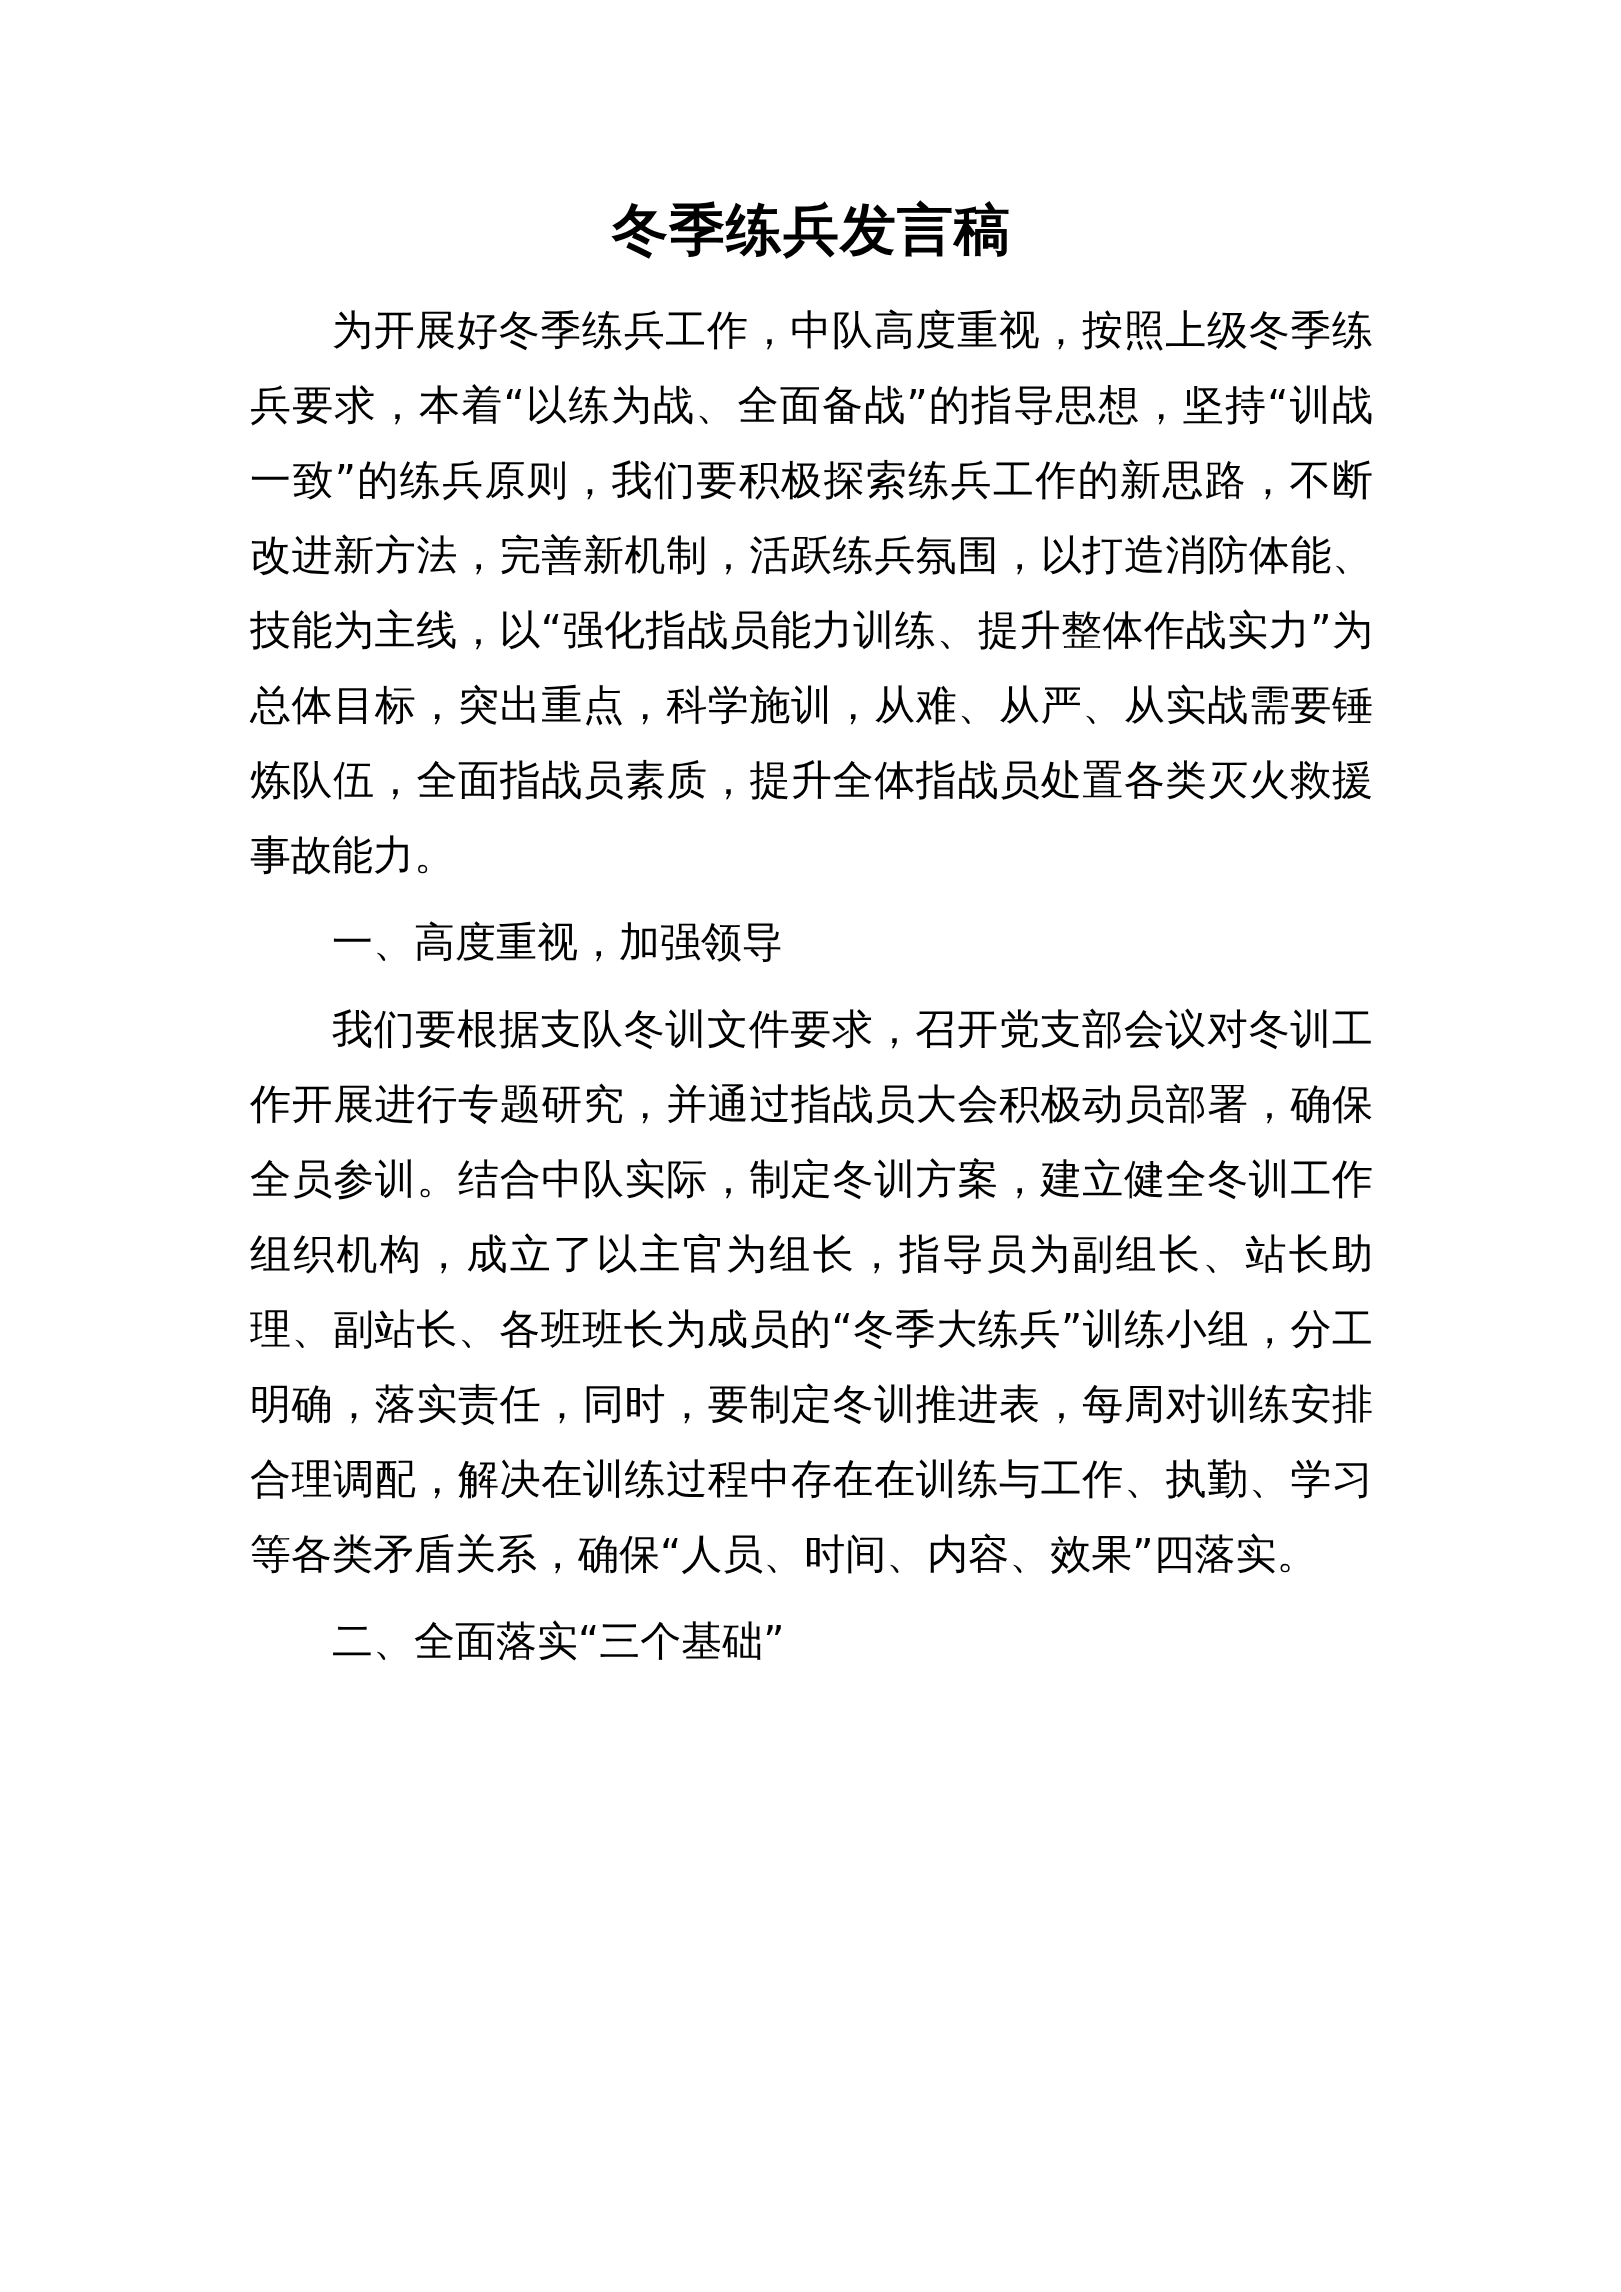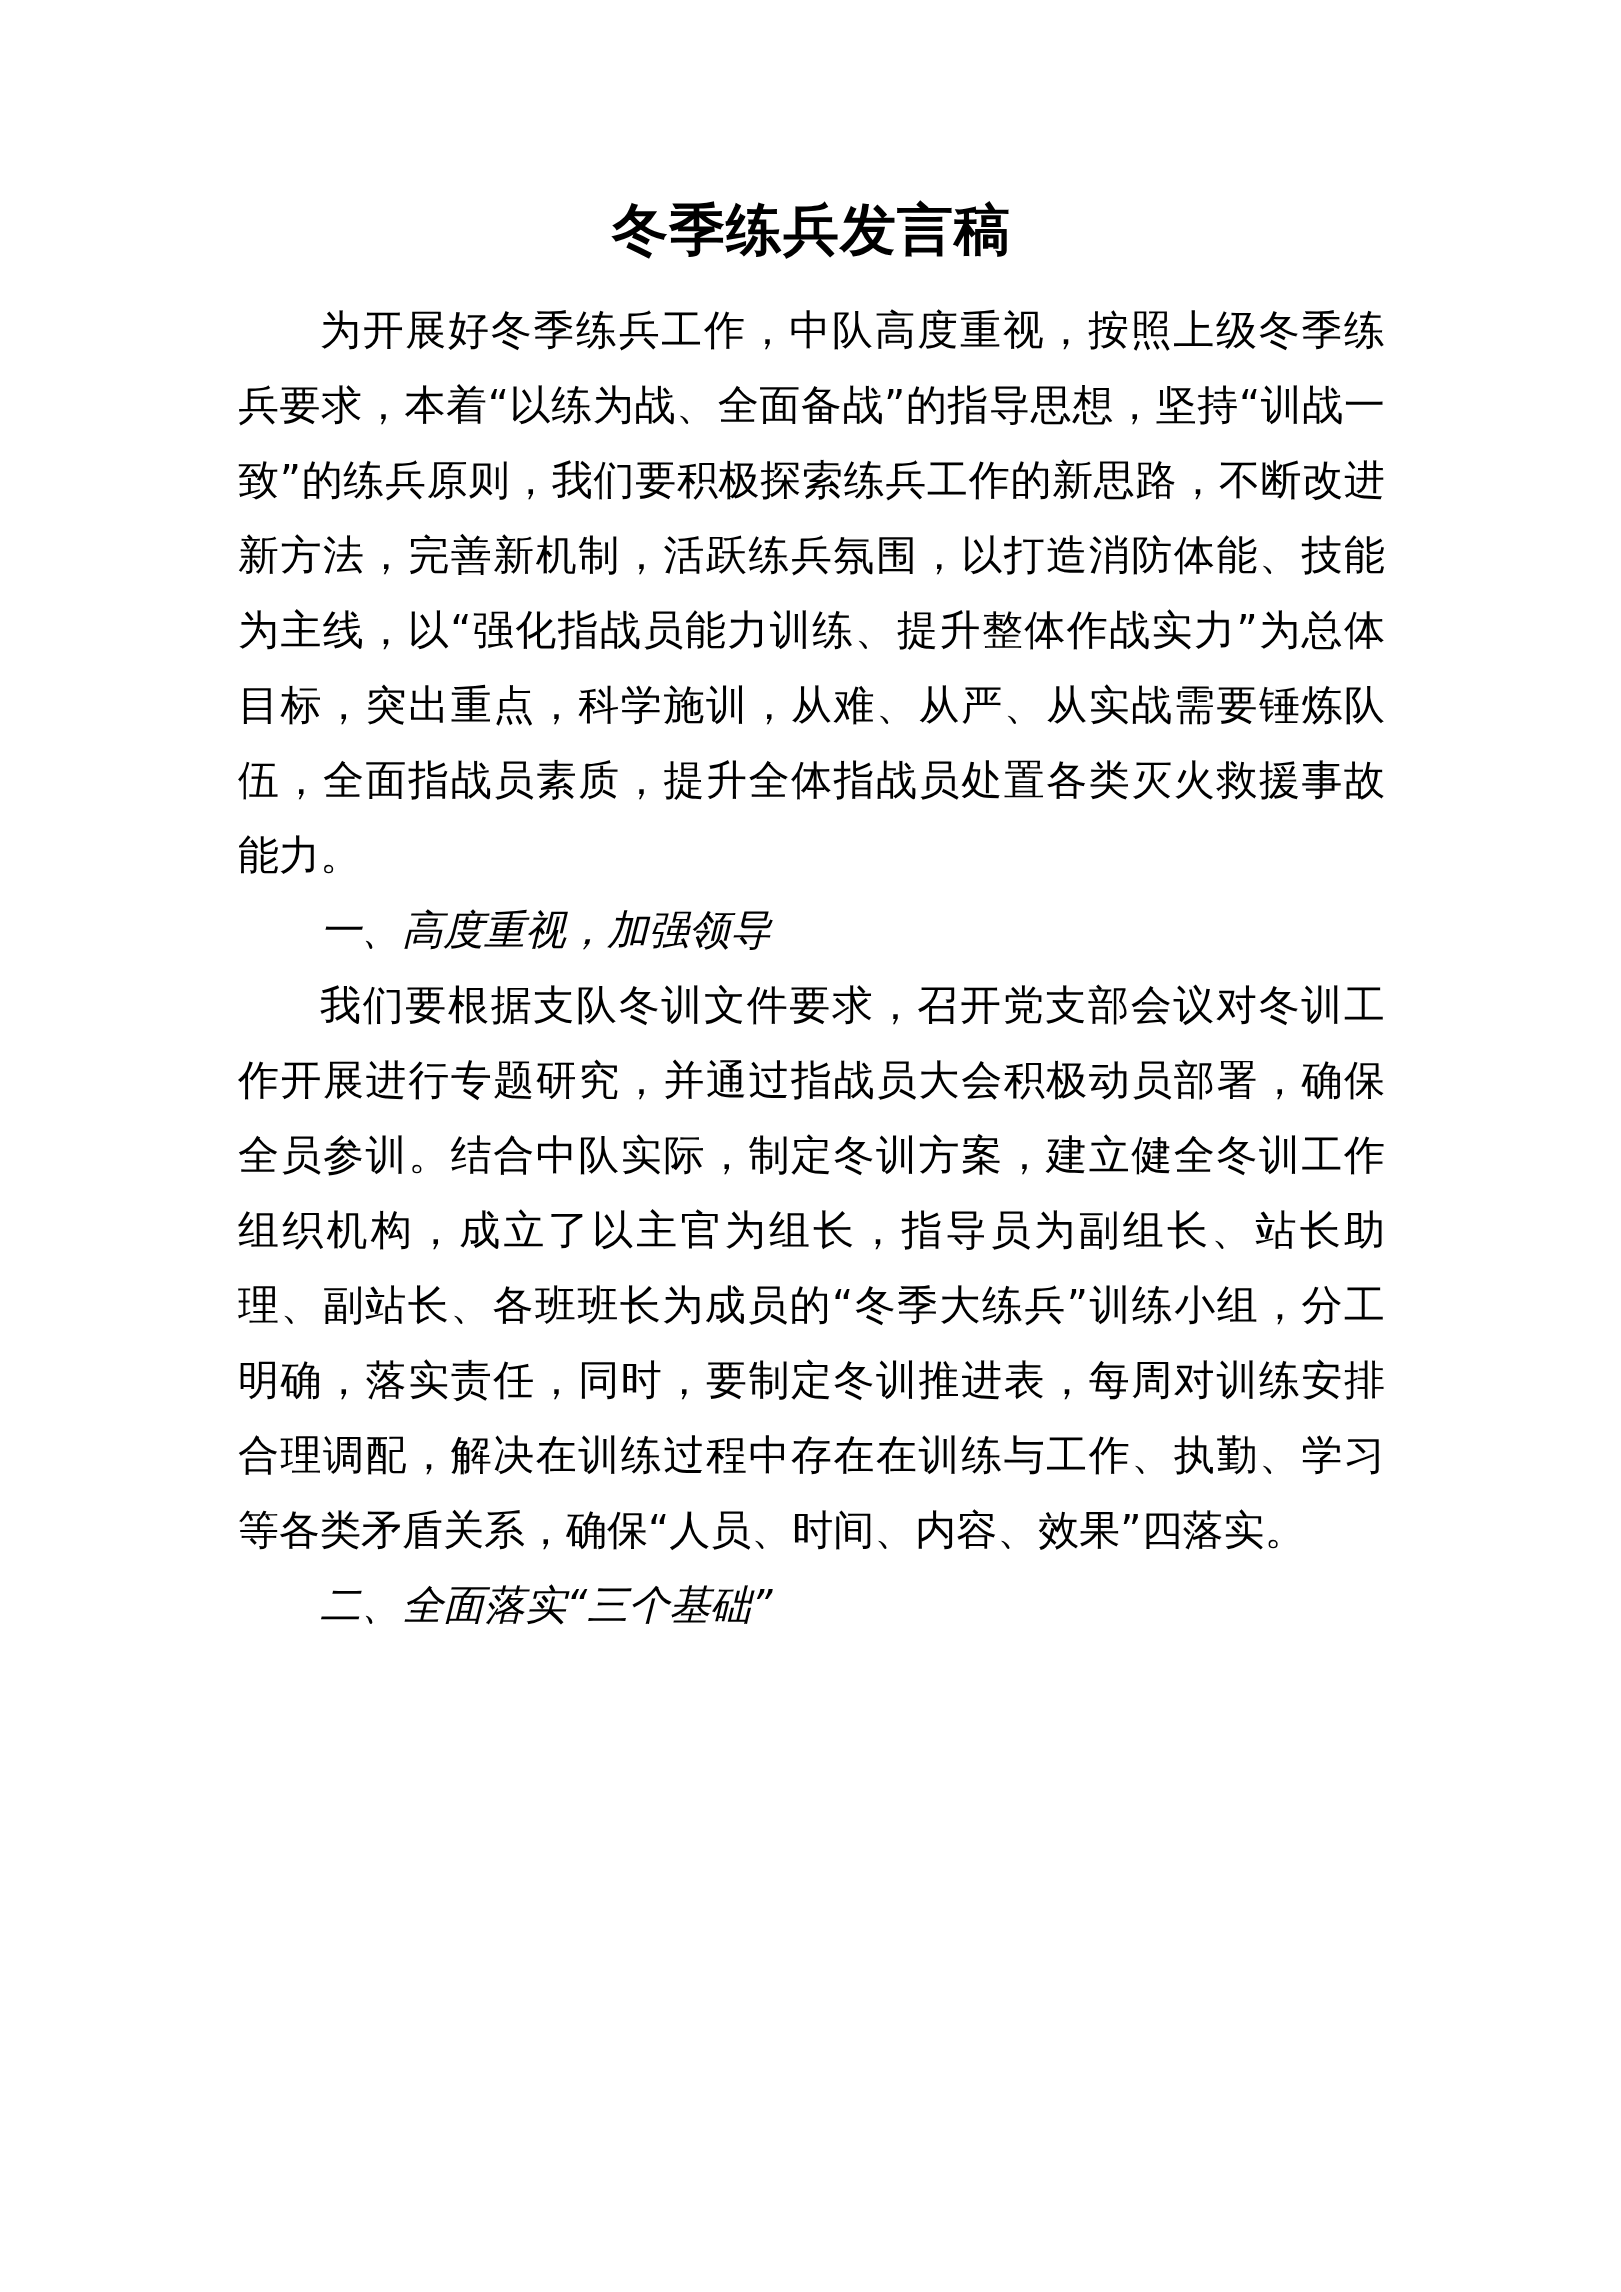--- a/index.html
+++ b/index.html
@@ -40,28 +40,27 @@
 
   .para {
     font-family: "DejaVu Sans", "Liberation Sans", sans-serif;
     font-weight: 400;
     font-size: 41px;
     line-height: 75px;
     color: #000000;
     text-align: justify;
     text-justify: inter-ideograph;
     text-indent: 2em;
-    margin: 0;
+    margin: 12px;
     letter-spacing: 0px;
     word-break: break-all;
   }
 
   .para.heading {
     text-indent: 2em;
-    font-style: italic;
   }
 
   .para .lead-bold {
     font-weight: 700;
   }
 
   
   .clip-bottom {
     overflow: hidden;
   }

